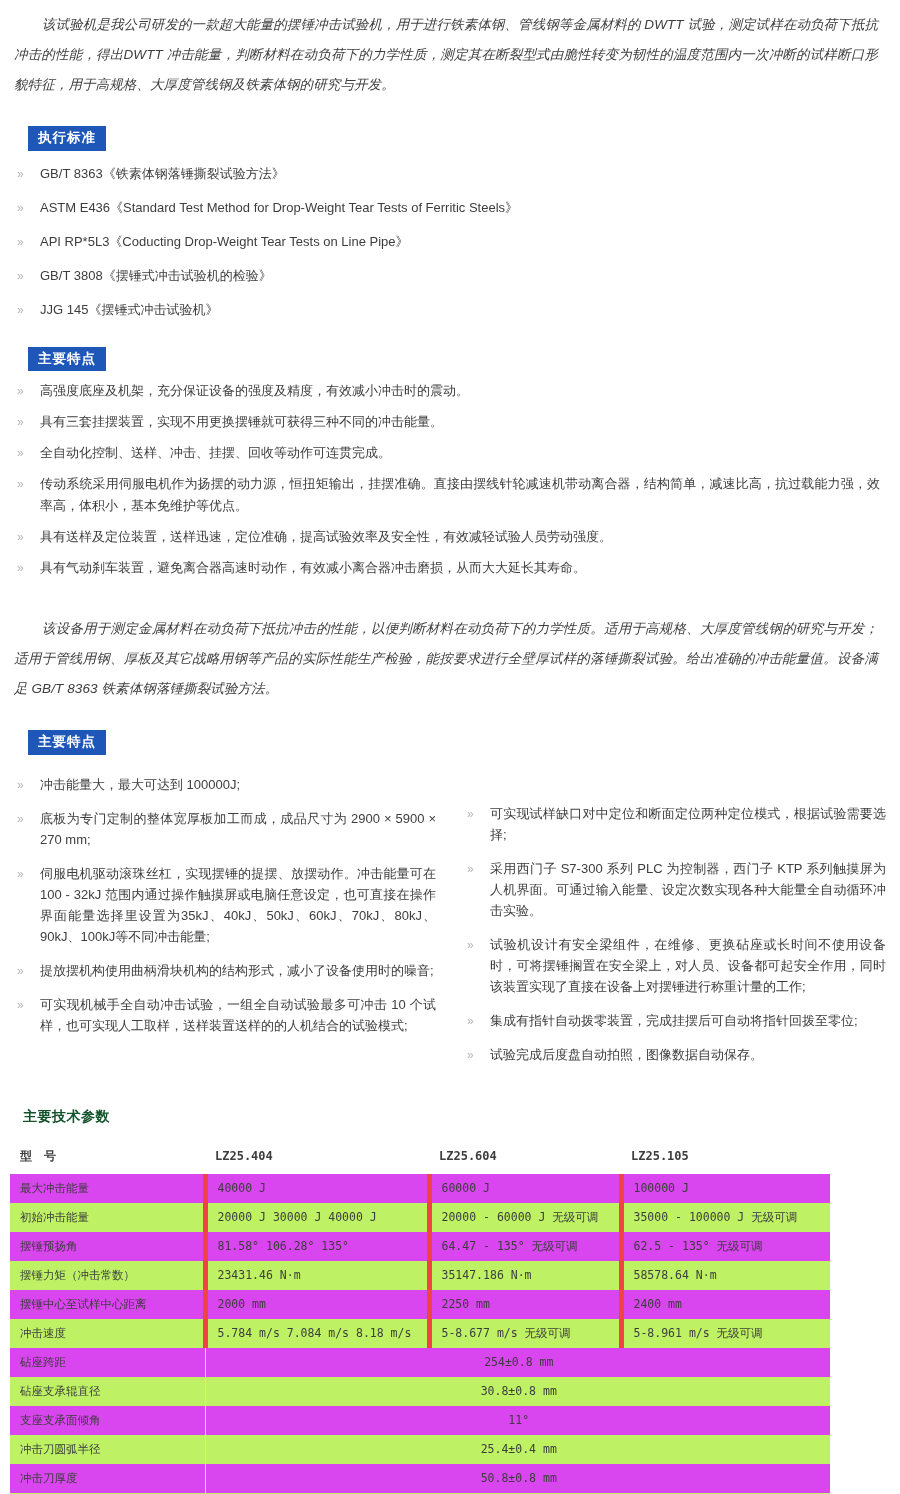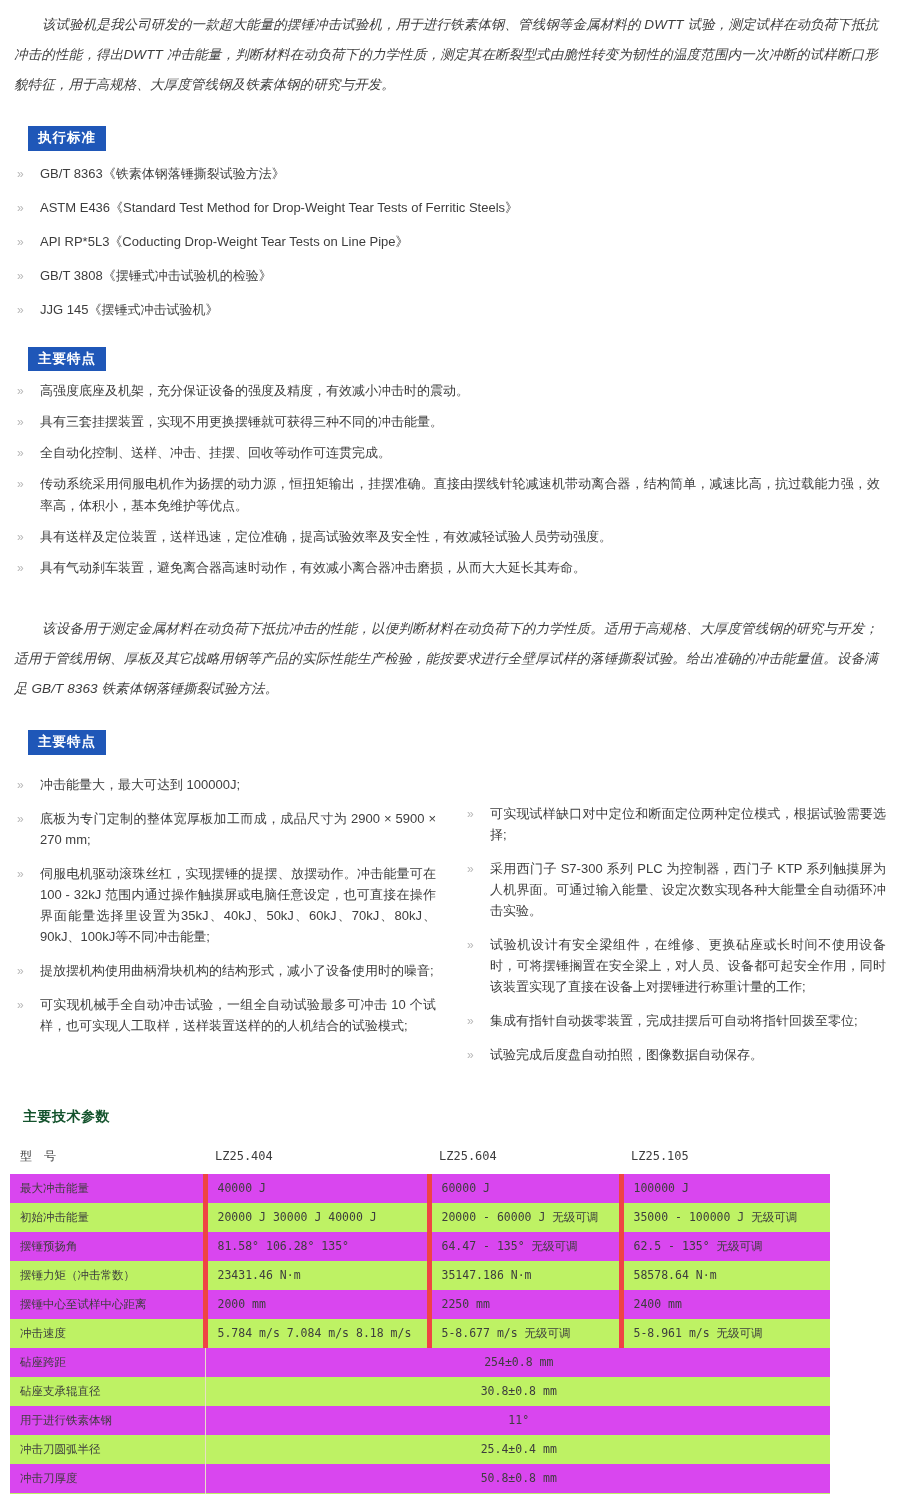--- a/index.html
+++ b/index.html
@@ -134,21 +134,21 @@
     padding: 6px 8px 6px 10px;
     border-left: 5px solid #ef4444;
     line-height: 17px;
     white-space: pre-line;
   }
   table.params th:first-child,
   table.params td:first-child {
     border-left: none;
   }
   table.params thead th {
-    font-weight: normal;
+    font-weight: bold;
     border-left: none;
     padding-bottom: 9px;
     background: #ffffff;
     font-size: 12px;
   }
   table.params tbody tr.odd td {
     background: #d946ef;
     margin-top: 12px;
   }
   table.params tbody tr.even td {
@@ -275,21 +275,21 @@
         </tr>
         <tr class="odd">
           <td class="lbl">砧座跨距</td>
           <td colspan="3" class="span-center">254±0.8  mm</td>
         </tr>
         <tr class="even">
           <td class="lbl">砧座支承辊直径</td>
           <td colspan="3" class="span-center">30.8±0.8  mm</td>
         </tr>
         <tr class="odd">
-          <td class="lbl">用于进行铁素体钢</td>
+          <td class="lbl">支座支承面倾角</td>
           <td colspan="3" class="span-center">11°</td>
         </tr>
         <tr class="even">
           <td class="lbl">冲击刀圆弧半径</td>
           <td colspan="3" class="span-center">25.4±0.4  mm</td>
         </tr>
         <tr class="odd">
           <td class="lbl">冲击刀厚度</td>
           <td colspan="3" class="span-center">50.8±0.8  mm</td>
         </tr>

